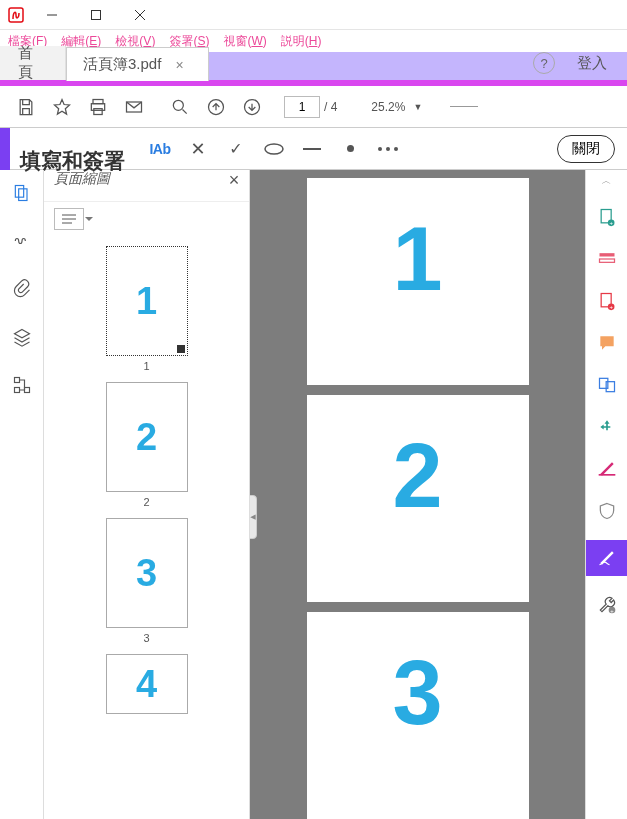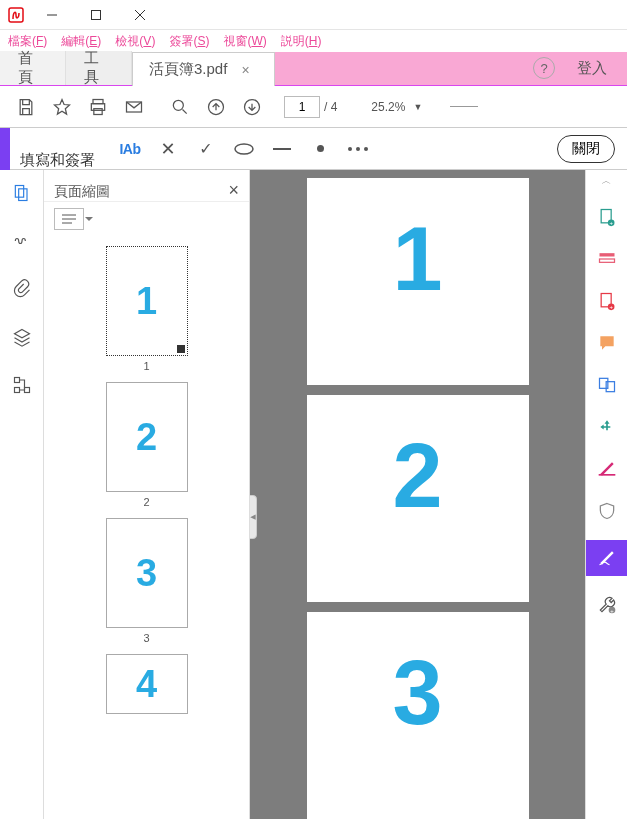--- a/index.html
+++ b/index.html
@@ -11,21 +11,21 @@
   .titlebar .title { font-size: 12px; color: #333; flex: 1; }
   .titlebar .winbtn { width: 44px; height: 30px; display: flex; align-items: center; justify-content: center; }
   .titlebar .winbtn svg { width: 10px; height: 10px; }
 
   
   .menubar { height: 22px; display: flex; align-items: center; padding: 0 8px; font-size: 12px; color: #ec4899; }
   .menubar .menu-item { margin-right: 14px; }
   .menubar .menu-item u { text-decoration: underline; }
 
   
-  .tabbar { height: 34px; display: flex; align-items: flex-end; border-bottom: 1px solid #d946ef; background: #f9a8d4; }
+  .tabbar { height: 34px; display: flex; align-items: flex-end; border-bottom: 6px solid #d946ef; background: #c4b5fd; }
   .tab { height: 34px; display: flex; align-items: center; justify-content: center; font-size: 15px; color: #555; padding: 0 18px; border-right: 1px solid #e0e0e0; background: #f5f5f5; }
   .tab.nav { width: 66px; background: #f2f2f2; color: #555; }
   .tab.doc { background: #fff; border-top: 1px solid #ccc; border-left: 1px solid #ccc; border-right: 1px solid #ccc; border-bottom: none; position: relative; top: 1px; padding: 0 24px 0 16px; }
   .tab.doc .close { margin-left: 14px; font-size: 14px; color: #888; }
   .tabbar .spacer { flex: 1; }
   .tabbar .right { display: flex; align-items: center; height: 34px; }
   .tabbar .help { width: 22px; height: 22px; border: 1px solid #aaa; border-radius: 50%; display: flex; align-items: center; justify-content: center; font-size: 13px; color: #666; margin-right: 22px; }
   .tabbar .login { font-size: 15px; color: #555; margin-right: 20px; }
 
   
@@ -35,21 +35,21 @@
   .maintb .sep { width: 10px; }
   .maintb .pagebox { width: 36px; height: 22px; border: 1px solid #bbb; text-align: center; font-size: 12px; margin: 0 4px 0 14px; }
   .maintb .pagecount { font-size: 12px; color: #555; margin-right: 14px; }
   .maintb .zoom { font-size: 12px; color: #555; margin-left: 20px; display: flex; align-items: center; justify-content: space-between; }
   .maintb .zoom .caret { margin-left: 8px; font-size: 9px; }
   .maintb .dash { width: 28px; border-top: 1px solid #999; margin-left: 28px; }
 
   
   .signbar { height: 42px; display: flex; align-items: center; border-bottom: 1px solid #ccc; background: #fff; }
   .signbar .purple { width: 10px; height: 42px; background: #7b3ff2; }
-  .signbar .label { font-size: 15px; color: #333; font-weight: normal; margin-left: 10px; margin-right: 16px; margin-top: 24px; }
+  .signbar .label { font-size: 21px; color: #333; font-weight: bold; margin-left: 10px; margin-right: 16px; margin-top: 24px; }
   .signbar .sb-item { width: 38px; height: 30px; display: flex; align-items: center; justify-content: center; color: #555; }
   .signbar .iab { color: #2a7de1; font-weight: bold; font-size: 14px; letter-spacing: -0.5px; }
   .signbar .cross { font-size: 18px; color: #555; }
   .signbar .check { font-size: 16px; color: #555; }
   .signbar .ellipse svg { width: 22px; height: 14px; }
   .signbar .dash2 { width: 18px; border-top: 2px solid #555; }
   .signbar .dot { width: 7px; height: 7px; background: #555; border-radius: 50%; }
   .signbar .dots3 { display: flex; align-items: center; gap: 4px; }
   .signbar .dots3 span { width: 4px; height: 4px; background: #555; border-radius: 50%; }
   .signbar .flex { flex: 1; }
@@ -59,21 +59,21 @@
   .content { display: flex; height: calc(819px - 30px - 22px - 34px - 42px - 42px); }
 
   
   .leftrail { width: 44px; border-right: 1px solid #ddd; display: flex; flex-direction: column; align-items: center; padding-top: 10px; gap: 22px; }
   .leftrail .rail-btn { width: 26px; height: 26px; display: flex; align-items: center; justify-content: center; }
   .leftrail .rail-btn svg { width: 20px; height: 20px; stroke: #555; fill: none; stroke-width: 1.4; }
   .leftrail .rail-btn.active svg { stroke: #2a7de1; }
 
   
   .thumbpanel { width: 206px; border-right: 1px solid #ddd; display: flex; flex-direction: column; }
-  .thumbpanel .hdr { height: 32px; display: flex; align-items: flex-end; justify-content: space-between; padding: 0 10px; font-size: 14px; color: #555; border-bottom: 1px solid #eee; }
+  .thumbpanel .hdr { height: 32px; display: flex; align-items: flex-start; justify-content: space-between; padding: 0 10px; font-size: 14px; color: #555; border-bottom: 1px solid #eee; font-style: italic; }
   .thumbpanel .hdr .x { font-size: 18px; color: #555; }
   .thumbpanel .options { height: 34px; display: flex; align-items: center; padding: 0 10px; }
   .thumbpanel .options .optbtn { width: 30px; height: 22px; border: 1px solid #bbb; display: flex; align-items: center; justify-content: center; font-size: 10px; color: #555; position: relative; }
   .thumbpanel .options .optbtn::after { content: ""; position: absolute; right: -10px; top: 8px; border: 4px solid transparent; border-top-color: #777; }
   .thumbpanel .thumbs { flex: 1; overflow-y: scroll; padding: 10px 0; display: flex; flex-direction: column; align-items: center; gap: 10px; }
   .thumbpanel .thumbs::-webkit-scrollbar { width: 16px; }
   .thumbpanel .thumbs::-webkit-scrollbar-track { background: #f0f0f0; }
   .thumbpanel .thumbs::-webkit-scrollbar-thumb { background: #c8c8c8; }
   .thumbpanel .thumbs::-webkit-scrollbar-button { height: 16px; background: #f0f0f0; }
   .thumb { width: 82px; display: flex; flex-direction: column; align-items: center; gap: 4px; }
@@ -132,21 +132,20 @@
   <span class="menu-item"><span>檔案</span>(<u>F</u>)</span>
   <span class="menu-item"><span>編輯</span>(<u>E</u>)</span>
   <span class="menu-item"><span>檢視</span>(<u>V</u>)</span>
   <span class="menu-item"><span>簽署</span>(<u>S</u>)</span>
   <span class="menu-item"><span>視窗</span>(<u>W</u>)</span>
   <span class="menu-item"><span>説明</span>(<u>H</u>)</span>
 </div>
 
 <div class="tabbar">
   <div class="tab nav">首頁</div>
-  <div class="tab nav" style="background:#eee">工具</div>
   <div class="tab doc">
     <span>活頁簿3.pdf</span>
     <span class="close">×</span>
   </div>
   <div class="spacer"></div>
   <div class="right">
     <div class="help">?</div>
     <div class="login">登入</div>
   </div>
 </div>

